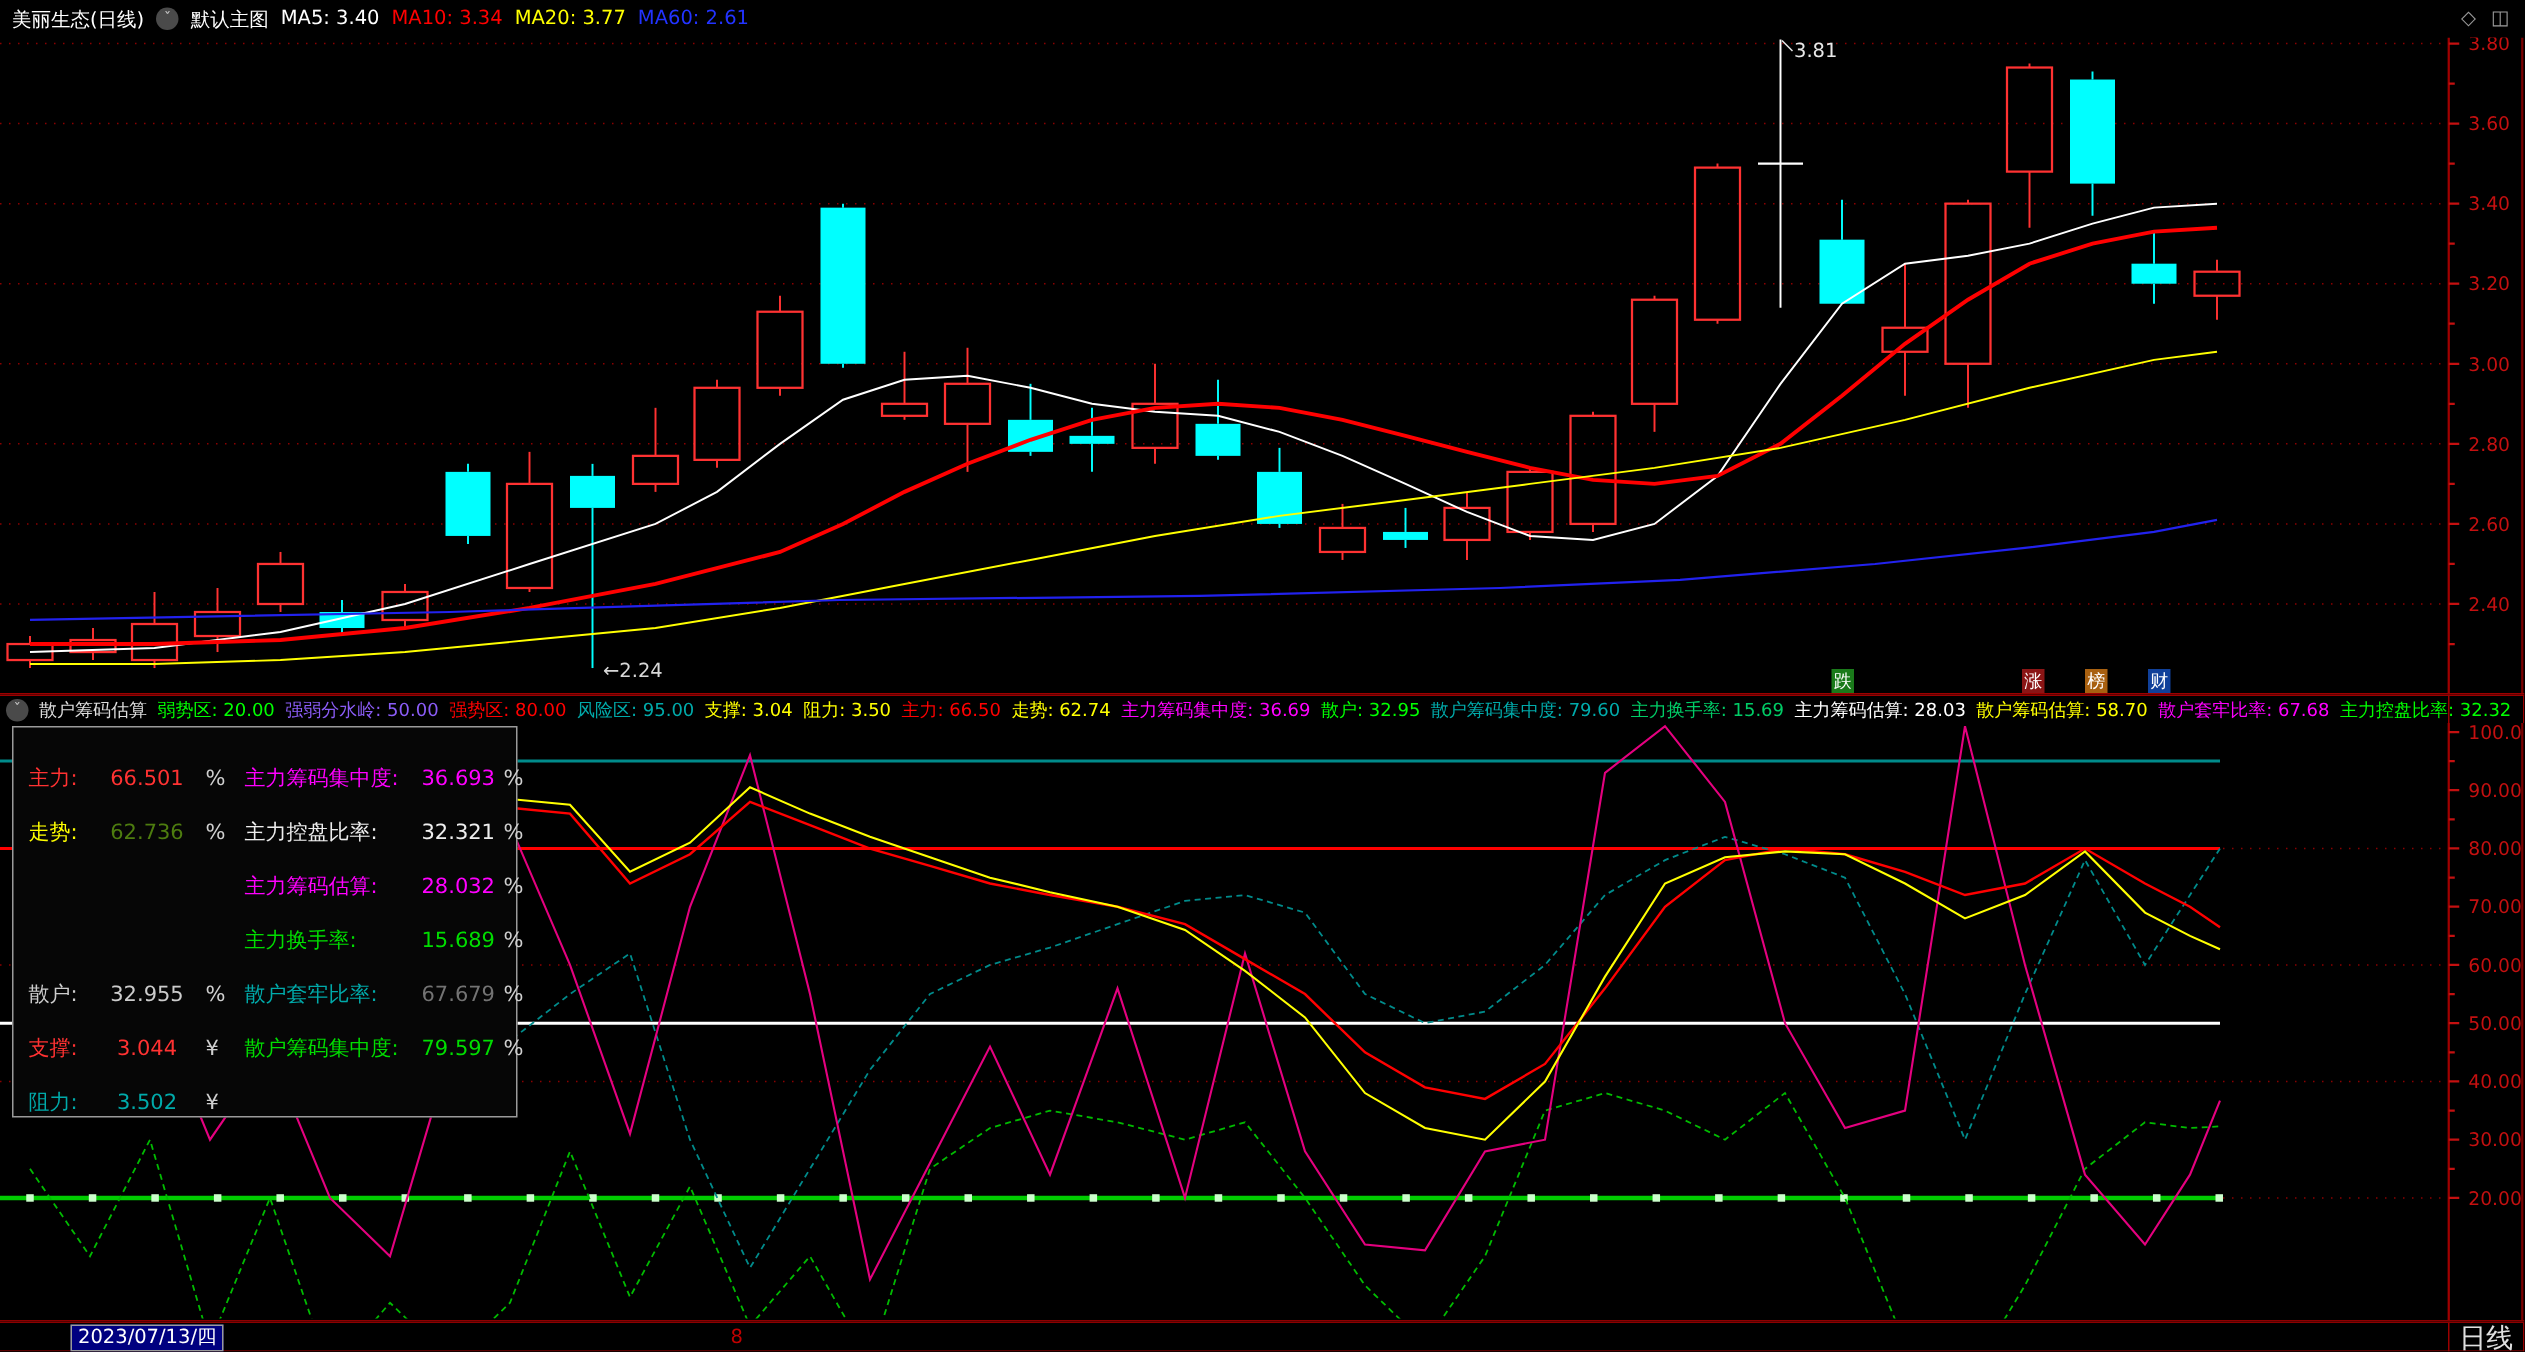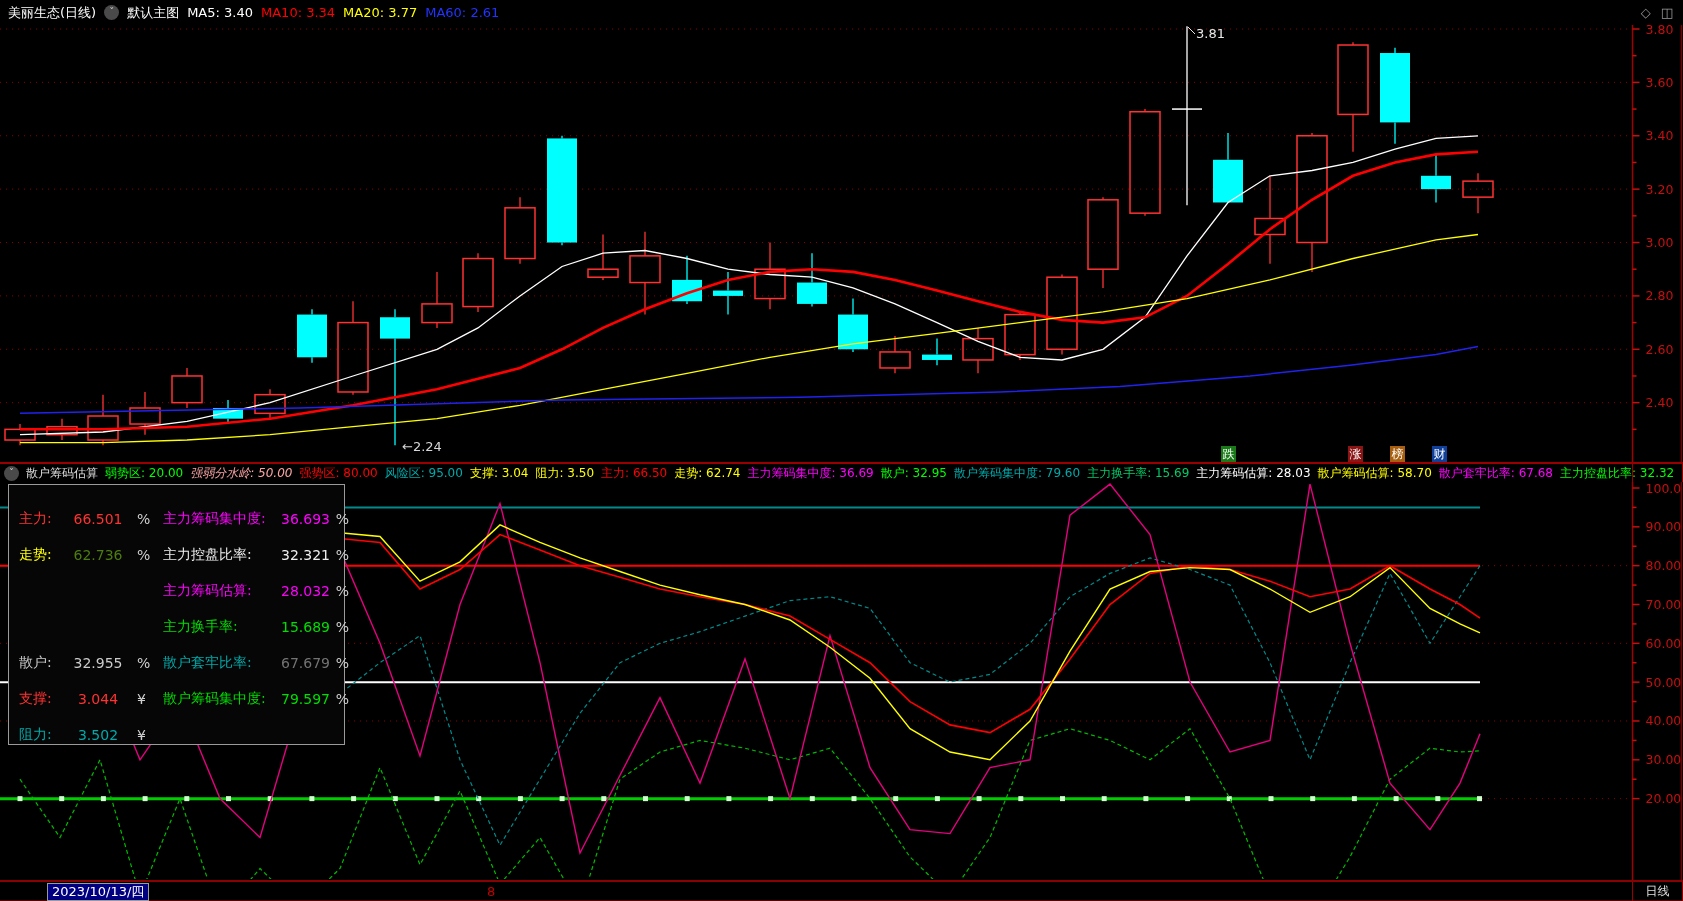--- a/index.html
+++ b/index.html
@@ -35,21 +35,21 @@
   .badge{position:absolute;top:446px;width:15px;height:16px;color:#fff;font-size:12px;
          display:flex;align-items:center;justify-content:center;z-index:25;}
   
   #bottombar{left:0;top:881px;width:1683px;height:20px;background:#000;
          border-top:1px solid #8b0000;border-bottom:1px solid #5a0000;box-sizing:border-box;z-index:30;}
   #datechip{position:absolute;left:47px;top:1px;height:16px;background:#000080;color:#fff;
          font-size:13px;padding:0 4px;border:1px solid #9a9a9a;line-height:16px;}
   #axis-marker{position:absolute;left:487px;top:2px;color:#c00000;font-size:13px;}
   #bottom-gutter{position:absolute;left:1632px;top:0;width:49px;height:19px;
          border-left:1px solid #9b0000;border-right:1px solid #9b0000;color:#e0e0e0;
-         font-size:12px;display:flex;align-items:center;justify-content:center;}
+         font-size:18px;display:flex;align-items:center;justify-content:center;}
   svg{position:absolute;left:0;top:0;z-index:10;}
   svg text{font-family:"DejaVu Sans",sans-serif;}
 </style>
 </head>
 <body>
 
 <div id="topbar" class="abs">
   <span class="seg">美丽生态(日线)</span>
   <span class="circle-icon">ˇ</span>
   <span class="seg">默认主图</span>
@@ -314,21 +314,21 @@
       <line x1="1188" y1="27" x2="1195" y2="34" stroke="#e8e8e8" stroke-width="1"></line>
       <text x="402" y="451" fill="#d8d8d8" font-size="13px">←2.24</text>
     </g>
   </svg>
 
 <div id="indbar" class="abs">
   <span class="circle-icon" style="margin-left:4px;">ˇ</span>
   <span class="seg" style="color:#dddddd;">散户筹码估算</span>
   <span id="ind-items" style="display:flex;">
       <span class="seg" style="color: rgb(0, 255, 0);">弱势区: 20.00</span>
-      <span class="seg" style="color: #fca5a5; font-style: italic;">强弱分水岭: 50.00</span>
+      <span class="seg" style="color: #8b5cf6;">强弱分水岭: 50.00</span>
       <span class="seg" style="color: rgb(255, 0, 0);">强势区: 80.00</span>
       <span class="seg" style="color: rgb(0, 170, 170);">风险区: 95.00</span>
       <span class="seg" style="color: rgb(255, 255, 0);">支撑: 3.04</span>
       <span class="seg" style="color: rgb(255, 255, 0);">阻力: 3.50</span>
       <span class="seg" style="color: rgb(255, 0, 0);">主力: 66.50</span>
       <span class="seg" style="color: rgb(255, 255, 0);">走势: 62.74</span>
       <span class="seg" style="color: rgb(255, 0, 255);">主力筹码集中度: 36.69</span>
       <span class="seg" style="color: rgb(0, 255, 0);">散户: 32.95</span>
       <span class="seg" style="color: rgb(0, 170, 170);">散户筹码集中度: 79.60</span>
       <span class="seg" style="color: rgb(0, 204, 102);">主力换手率: 15.69</span>
@@ -414,18 +414,18 @@
   </div>
 
 <div id="badges">
     <div class="badge" style="left: 1221px; background: rgb(26, 122, 26);">跌</div>
     <div class="badge" style="left: 1348px; background: rgb(139, 21, 21);">涨</div>
     <div class="badge" style="left: 1390px; background: rgb(168, 96, 16);">榜</div>
     <div class="badge" style="left: 1432px; background: rgb(16, 64, 154);">财</div>
   </div>
 
 <div id="bottombar" class="abs">
-  <span id="datechip">2023/10/13/四</span>
+  <span id="datechip">2023/07/13/四</span>
   <span id="axis-marker">8</span>
   <div id="bottom-gutter">
     <span>日线</span>
   </div>
 </div>
 
 </body></html>

